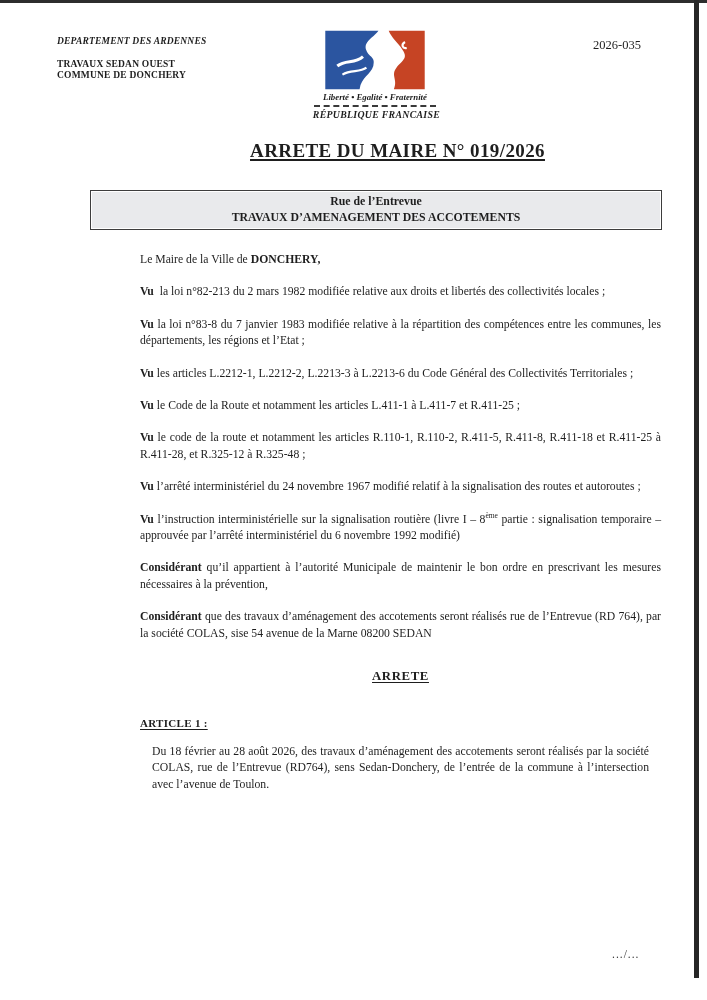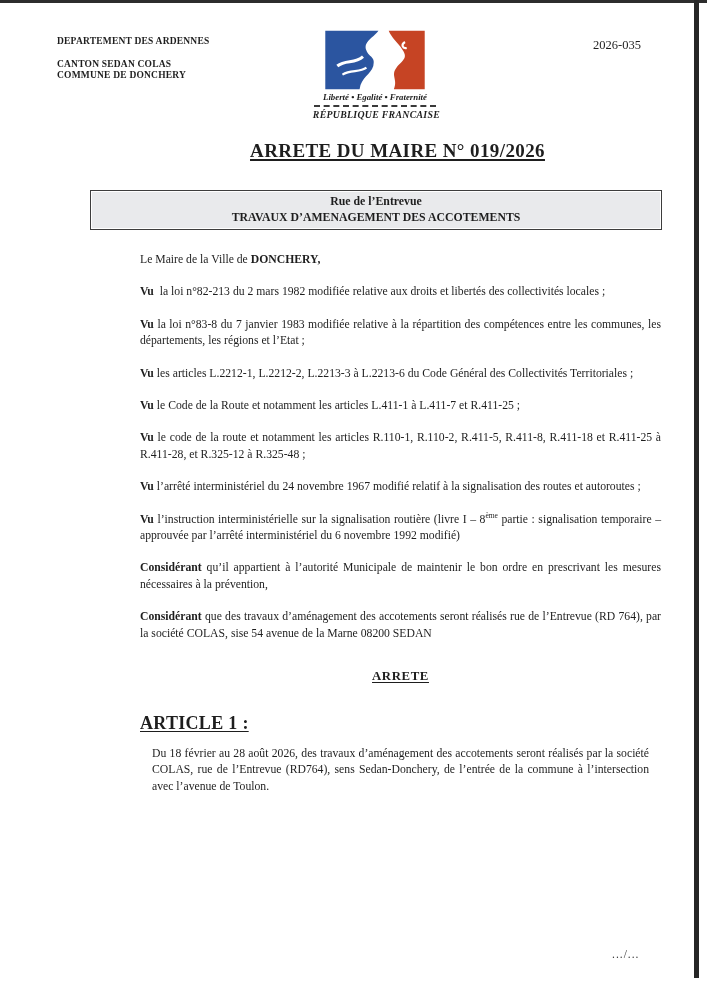--- a/index.html
+++ b/index.html
@@ -11,21 +11,21 @@
     color: #1e1e1e;
     overflow: hidden;
   }
 
   
   .scan-edge-top { position: absolute; top: 0; left: 0; width: 707px; height: 3px; background: #2d2d2d; }
   .scan-edge-right { position: absolute; top: 0; left: 694px; width: 5px; height: 978px; background: #262626; }
 
   
   .header-left { position: absolute; left: 57px; top: 36px; font-weight: bold; font-size: 9.5px; letter-spacing: 0.2px; }
-  .header-left .dept { margin-bottom: 11px; }
+  .header-left .dept { margin-bottom: 11px; font-style: italic; }
   .header-left .line { line-height: 11.5px; }
 
   .logo { position: absolute; left: 310px; top: 30px; width: 130px; text-align: center; }
   .logo svg { display: block; margin: 0 auto; }
   .logo .motto { font-size: 8.8px; font-weight: bold; font-style: italic; margin-top: 2px; white-space: nowrap; }
   .logo .dashes { border-top: 2px dashed #3a3a3a; width: 122px; margin: 3px auto 2px; }
   .logo .republic { font-size: 9.8px; font-weight: bold; font-style: italic; letter-spacing: 0.3px; white-space: nowrap; text-align: right; }
 
   .doc-ref { position: absolute; left: 593px; top: 38px; font-size: 12.5px; text-align: center; }
 
@@ -56,37 +56,37 @@
   .lead { font-weight: bold; }
   sup { font-size: 7.5px; line-height: 0; }
 
   .order-heading {
     text-align: center; font-weight: bold; font-size: 12.8px;
     margin: 26px 0 30px 0 !important; letter-spacing: 0.6px;
   }
   .order-heading span { text-decoration: underline; text-decoration-thickness: 1.4px; text-underline-offset: 2px; }
 
   .article-heading {
-    font-weight: bold; font-size: 18px;
+    font-weight: bold; font-size: 11px;
     text-decoration: underline; text-decoration-thickness: 1.4px; text-underline-offset: 2px;
     display: inline; letter-spacing: 0.3px;
   }
   .article p.article-body { margin: 12px; }
 
   .continuation { position: absolute; left: 612px; top: 948px; font-size: 11.5px; letter-spacing: 1px; color: #3a3a3a; }
 </style>
 </head>
 <body>
 
 <div class="scan-edge-top"></div>
 <div class="scan-edge-right"></div>
 
 <div class="header-left">
   <div class="dept line">DEPARTEMENT DES ARDENNES</div>
-  <div class="line">CANTON SEDAN COLAS</div>
+  <div class="line">TRAVAUX SEDAN OUEST</div>
   <div class="line">COMMUNE DE DONCHERY</div>
 </div>
 
 <div class="logo">
   <svg width="106" height="60" viewBox="0 0 120 70">
     <rect x="0" y="0" width="120" height="70" fill="#ffffff"></rect>
     <path d="M2,1 H64 C57,10 46,14 50,24 C53,32 61,31 58,42 C55,52 44,55 42,69 H2 Z" fill="#2b55a0"></path>
     <path d="M76,1 H118 V69 H82 C87,58 78,53 85,44 C92,35 99,33 92,23 C87,15 79,9 76,1 Z" fill="#c64424"></path>
     <path d="M16,42 C26,34 36,40 46,31" stroke="#ffffff" stroke-width="3.5" fill="none"></path>
     <path d="M22,52 C32,46 42,50 50,44" stroke="#ffffff" stroke-width="2.5" fill="none"></path>

